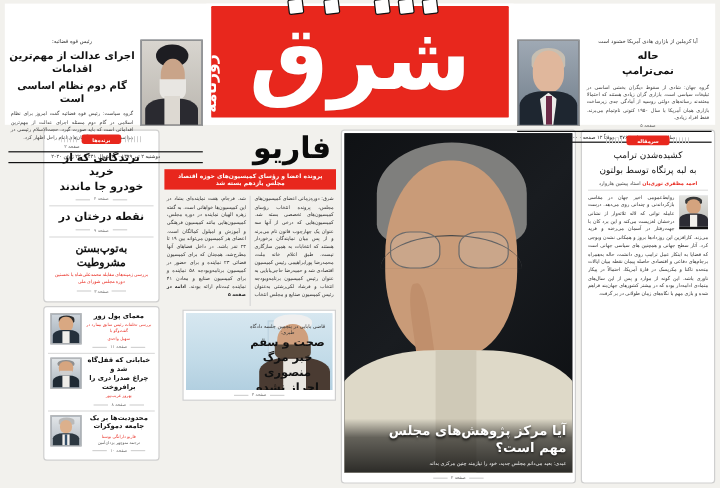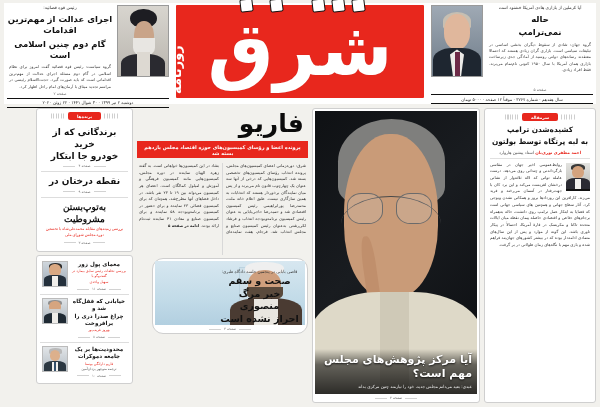--- a/index.html
+++ b/index.html
@@ -24,20 +24,21 @@
     flex-direction: row-reverse;
     align-items: stretch;
     height: 101px;
     background: #ffffff;
   }
   .mh-side {
     width: 168px;
     display: flex;
     flex-direction: column;
     padding: 2px 3px 0 3px;
+    margin-top: 28px;
   }
   .mh-side-inner { display: flex; flex-direction: row; gap: 4px; flex: 1; }
   .mh-photo {
     width: 52px; height: 72px;
     border: 1px solid #9a9a9a;
     flex: 0 0 52px;
     overflow: hidden;
     position: relative;
     background: #5c6570;
   }
@@ -213,21 +214,21 @@
     font-size: 4.1px; color: #2b2b2b;
     line-height: 1.62; text-align: justify;
     overflow: hidden;
     padding: 0 2px;
     max-height: 92px;
   }
   .cont-tag { font-size: 3.8px; font-weight: bold; color: #222; }
 
   .photo-card {
     border: 1px solid #cfcfcf; background: #ffffff;
-    border-radius: 11px; padding: 2px;
+    border-radius: 0; padding: 2px;
     display: flex; flex-direction: column; margin-left: 15px;
   }
   .pc-kicker {
     font-size: 4.2px; color: #333; text-align: center;
     padding: 2px 0 1px;
   }
   .pc-photo {
     position: relative; width: 100%; height: 64px;
     overflow: hidden;
     background: linear-gradient(180deg,#cfe3ee 0%,#bcd7e6 55%,#a9c9dc 100%);
@@ -236,21 +237,21 @@
     position: absolute; right: 4px; left: 42%; top: 6px;
     text-align: center;
   }
   .pc-head {
     font-size: 9.5px; font-weight: bold; color: #111; line-height: 1.32;
   }
   .pc-sub { font-size: 3.9px; color: #444; padding-top: 2px; line-height: 1.4; }
 
   
   .col-photo {
-    width: 168px;
+    width: 196px;
     border: 1px solid #cfcfcf; background: #fff;
     border-radius: 3px; padding: 2px;
     display: flex; flex-direction: column;
   }
   .mp-frame {
     position: relative; flex: 1; overflow: hidden;
     background: #14161a;
   }
   .mp-caption {
     position: absolute; left: 0; right: 0; bottom: 0;
@@ -269,21 +270,21 @@
 
   
   .rail-left {
     width: 112px;
     background: #ffffff;
     border: 1px solid #cfcfcf; border-radius: 3px;
     padding: 4px 5px;
     display: flex; flex-direction: column;
   }
   .ed-head {
-    font-size: 7.4px; font-weight: bold; color: #111;
+    font-size: 7.4px; font-weight: normal; color: #111;
     line-height: 1.4; text-align: center; padding: 1px 0 2px;
   }
   .ed-by {
     font-size: 4.2px; text-align: center; line-height: 1.4;
     padding-bottom: 2px; border-bottom: 1px solid #e0e0e0;
   }
   .ed-by .nm { color: #e8271d; font-weight: bold; }
   .ed-by .rl { color: #444; }
   .ed-body {
     font-size: 4.05px; color: #303030; line-height: 1.66;
@@ -322,21 +323,21 @@
             <div class="f-turban" style="left:24%;top:4%;width:54%;height:28%;background:#1d1d22"></div>
             <div class="f-head" style="left:31%;top:22%;width:40%;height:40%;background:#c9a489"></div>
             <div style="position:absolute;left:29%;top:46%;width:44%;height:26%;background:#e8e6e2;border-radius:0 0 45% 45%"></div>
             <div class="f-body" style="left:6%;top:68%;width:88%;height:34%;background:#2a2a30"></div>
             <div style="position:absolute;left:38%;top:66%;width:26%;height:34%;background:#ddd9d2"></div>
           </div>
         </div>
         <div class="mh-text">
           <div class="mh-kicker">رئیس قوه قضائیه:</div>
           <div class="mh-head">اجرای عدالت از مهم‌ترین اقدامات</div>
-          <div class="mh-head" style="padding-top:0">گام دوم چنین اسلامی است</div>
+          <div class="mh-head" style="padding-top:0">گام دوم نظام اساسی است</div>
           <div class="mh-body">گروه سیاست: رئیس قوه قضائیه گفت امروز برای نظام اسلامی در گام دوم مسئله اجرای عدالت از مهم‌ترین اقداماتی است که باید صورت گیرد. حجت‌الاسلام رئیسی در مراسم تجدید میثاق با آرمان‌های امام راحل اظهار کرد.</div>
           <div class="mh-pagetag">صفحه ۲</div>
         </div>
       </div>
       <div class="mh-dateline">دوشنبه ۲ تیر ۱۳۹۹ · ۳۰ شوال ۱۴۴۱ · ۲۲ ژوئن ۲۰۲۰</div>
     </div>
 
     <div class="mh-logo">
       <div class="logo-red">
         <div class="logo-notch" style="left:26%"></div>
@@ -375,21 +376,21 @@
 
   <div class="body-grid">
 
     <div class="rail-right">
 
       <div class="panel">
         <div class="badge">برنده‌ها</div>
 
         <div class="rr-item">
           <div class="rr-head">برندگانی که از خرید</div>
-          <div class="rr-head">خودرو جا ابتکار</div>
+          <div class="rr-head">خودرو جا ماندند</div>
           <div class="pagetag"><span class="rule"></span><span>صفحه ۴</span><span class="rule"></span></div>
         </div>
 
         <div class="rr-item">
           <div class="rr-head">نقطه درختان در</div>
           <div class="pagetag"><span class="rule"></span><span>صفحه ۹</span><span class="rule"></span></div>
         </div>
 
         <div class="rr-item">
           <div class="rr-head">به‌توپ‌بستن</div>

